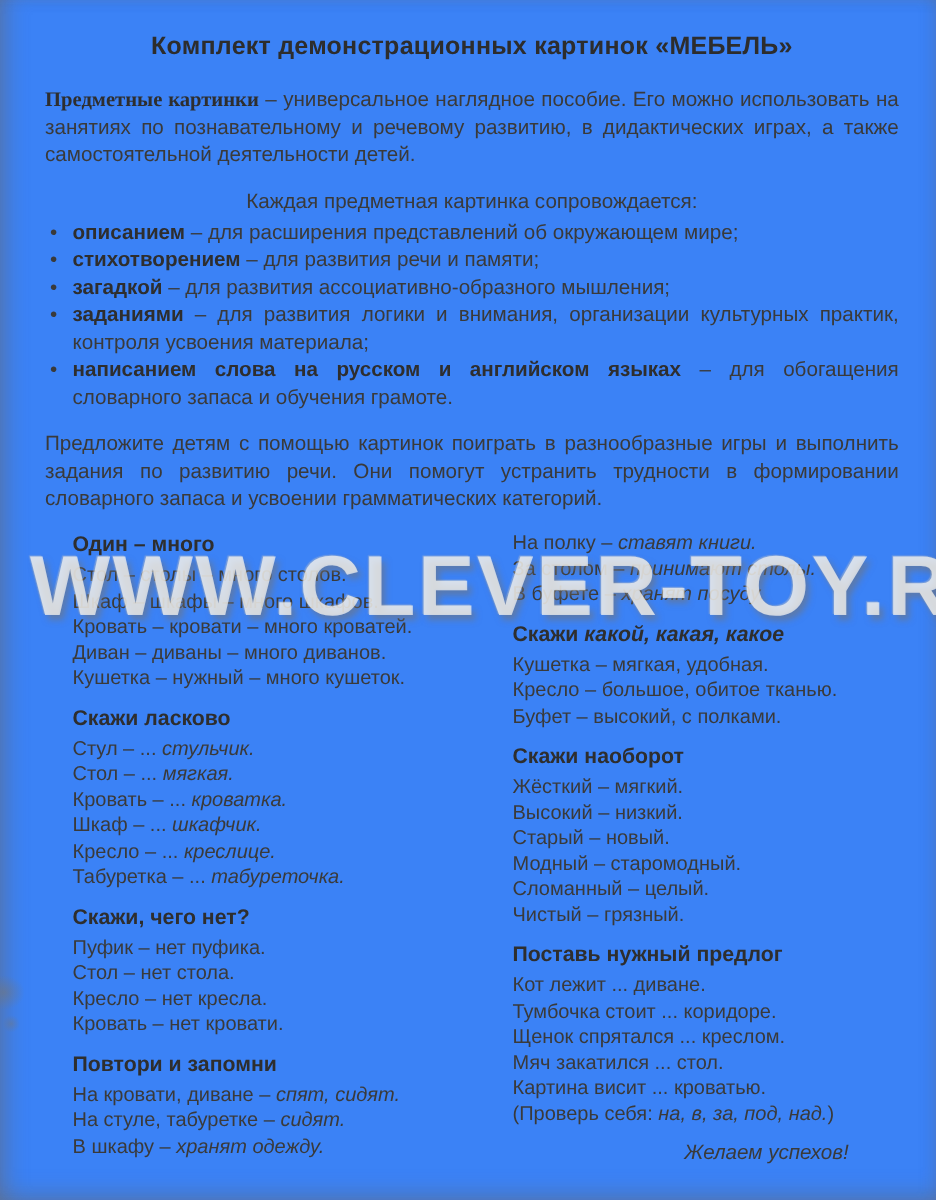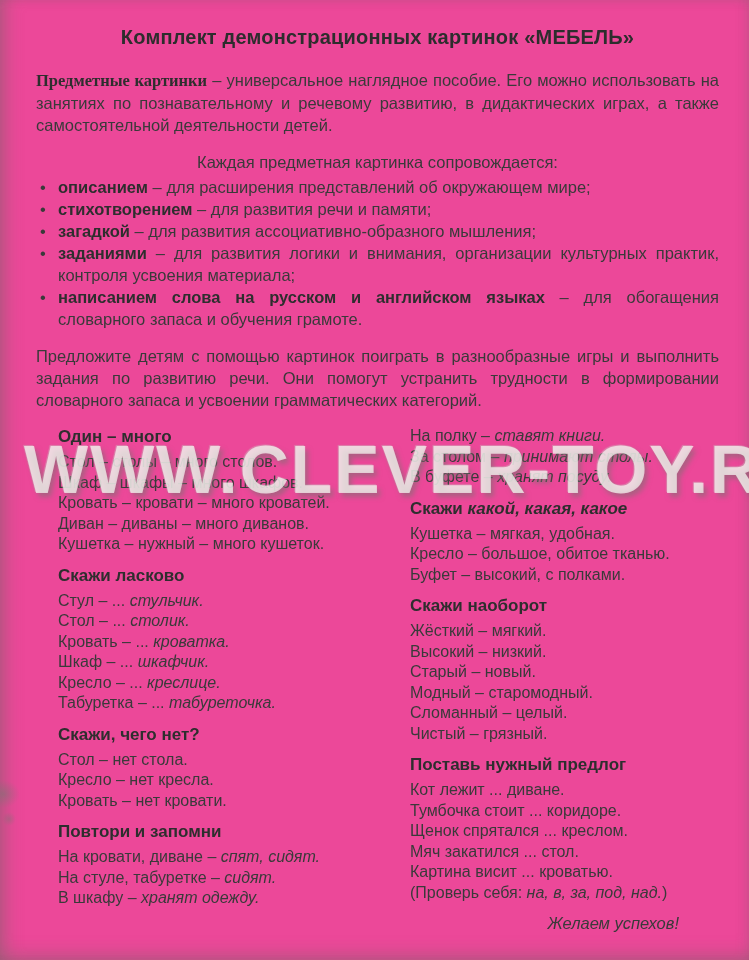--- a/index.html
+++ b/index.html
@@ -1,18 +1,18 @@
 <!DOCTYPE html>
 <html><head>
 <meta charset="utf-8">
 <style>
   html,body{margin:0;padding:0;background:#dedbd7;}
   .page{
     position:relative;width:749px;height:960px;overflow:hidden;
-    background:#ec4899;
+    background:#3b82f6;
     font-family:"Liberation Sans","DejaVu Sans",sans-serif;
     color:#3a3a3a;
     box-shadow:
       inset 14px 0 18px -9px rgba(110,105,100,.45),
       inset -9px 0 14px -9px rgba(110,105,100,.28),
       inset 0 -14px 18px -9px rgba(110,105,100,.38),
       inset 0 7px 12px -9px rgba(110,105,100,.18);
   }
   .inner{padding:14px 30px 0 36px;}
   h1.title{
@@ -86,28 +86,29 @@
           <div class="h"><span>Один – много</span><i></i></div>
           <div class="ln"><span>Стол – столы – много столов.</span><i></i></div>
           <div class="ln"><span>Шкаф – шкафы – много шкафов.</span><i></i></div>
           <div class="ln"><span>Кровать – кровати – много кроватей.</span><i></i></div>
           <div class="ln"><span>Диван – диваны – много диванов.</span><i></i></div>
           <div class="ln"><span>Кушетка – нужный – много кушеток.</span><i></i></div>
         </div>
         <div class="sec">
           <div class="h"><span>Скажи ласково</span><i></i></div>
           <div class="ln"><span>Стул – ... </span><i>стульчик.</i></div>
-          <div class="ln"><span>Стол – ... </span><i>столик.</i></div>
+          <div class="ln"><span>Стол – ... </span><i>мягкая.</i></div>
           <div class="ln"><span>Кровать – ... </span><i>кроватка.</i></div>
           <div class="ln"><span>Шкаф – ... </span><i>шкафчик.</i></div>
           <div class="ln"><span>Кресло – ... </span><i>креслице.</i></div>
           <div class="ln"><span>Табуретка – ... </span><i>табуреточка.</i></div>
         </div>
         <div class="sec">
           <div class="h"><span>Скажи, чего нет?</span><i></i></div>
+          <div class="ln"><span>Пуфик – нет пуфика.</span><i></i></div>
           <div class="ln"><span>Стол – нет стола.</span><i></i></div>
           <div class="ln"><span>Кресло – нет кресла.</span><i></i></div>
           <div class="ln"><span>Кровать – нет кровати.</span><i></i></div>
         </div>
         <div class="sec">
           <div class="h"><span>Повтори и запомни</span><i></i></div>
           <div class="ln"><span>На кровати, диване – </span><i>спят, сидят.</i></div>
           <div class="ln"><span>На стуле, табуретке – </span><i>сидят.</i></div>
           <div class="ln"><span>В шкафу – </span><i>хранят одежду.</i></div>
         </div>

